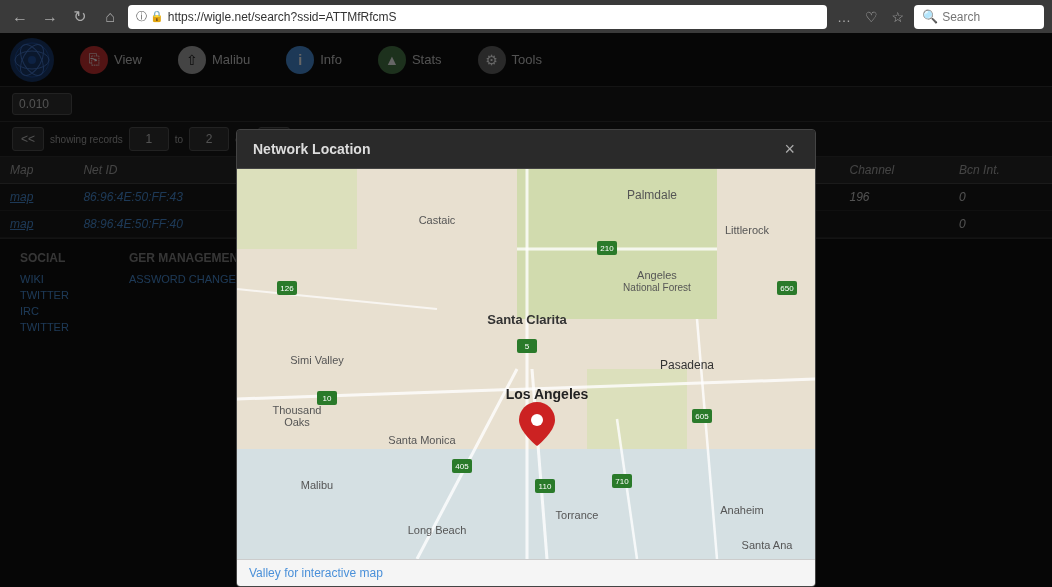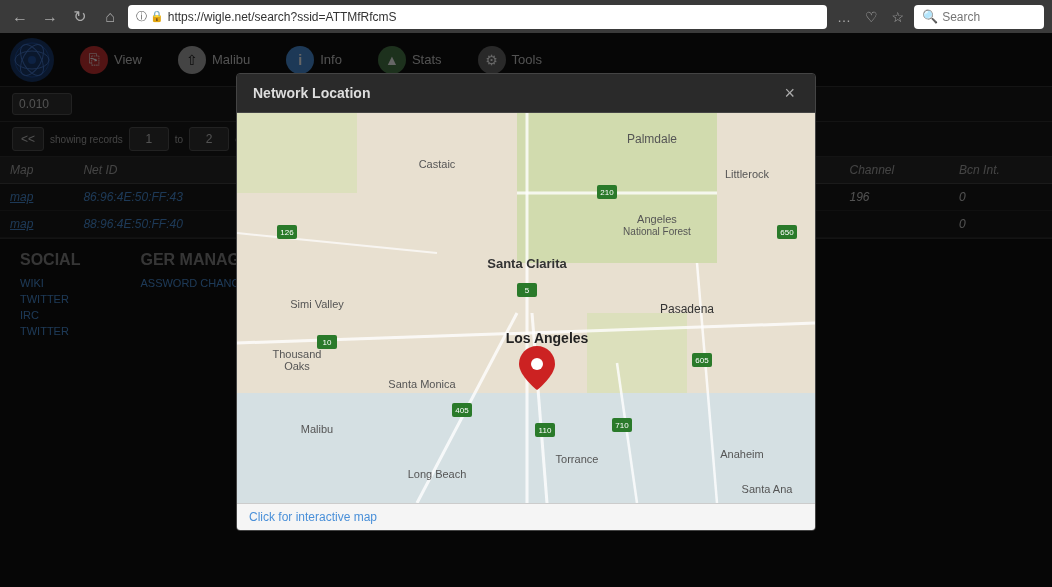--- a/index.html
+++ b/index.html
@@ -45,25 +45,25 @@
     table { width: 100%; border-collapse: collapse; font-size: 12px; }
     thead tr { background: #2a2a2a; }
     thead th { padding: 6px 10px; text-align: left; color: #aaa; border-bottom: 1px solid #444; font-weight: normal; white-space: nowrap; }
     tbody tr { border-bottom: 1px solid #2a2a2a; }
     tbody td { padding: 6px 10px; color: #ccc; white-space: nowrap; }
     .link-cell { color: #4a90d9; cursor: pointer; text-decoration: underline; }
 
     
     .footer { background: #111; padding: 12px 20px; display: flex; gap: 60px; border-top: 1px solid #333; flex: 1; }
     .footer-col { display: flex; flex-direction: column; gap: 4px; }
-    .footer-heading { color: #888; font-size: 16px; font-weight: bold; margin-bottom: 4px; }
+    .footer-heading { color: #888; font-size: 12px; font-weight: bold; margin-bottom: 4px; }
     .footer-link { color: #4a90d9; font-size: 11px; cursor: pointer; text-decoration: none; }
 
     
-    .modal-overlay { position: fixed; top: 33px; left: 0; width: 1052px; height: 554px; background: rgba(0,0,0,0.6); display: flex; align-items: flex-start; justify-content: center; padding-top: 40px; z-index: 100; }
+    .modal-overlay { position: fixed; top: 33px; left: 0; width: 1052px; height: 554px; background: rgba(0,0,0,0.6); display: flex; align-items: flex-end; justify-content: center; padding-top: 40px; z-index: 100; }
     .modal { background: #1a1a1a; border: 1px solid #444; border-radius: 4px; width: 580px; overflow: hidden; }
     .modal-header { background: #2a2a2a; padding: 10px 16px; display: flex; align-items: center; justify-content: space-between; border-bottom: 1px solid #444; }
     .modal-title { color: #ddd; font-size: 14px; font-weight: bold; }
     .modal-close { background: none; border: none; color: #aaa; font-size: 18px; cursor: pointer; line-height: 1; padding: 0 4px; }
     .modal-body { padding: 0; }
     .map-container { width: 100%; height: 390px; position: relative; overflow: hidden; }
     .map-footer-bar { background: #f5f5f5; padding: 6px 12px; font-size: 12px; color: #4a90d9; cursor: pointer; border-top: 1px solid #ccc; }
   </style>
 </head>
 <body>
@@ -277,16 +277,16 @@
           <text x="200" y="365" text-anchor="middle" fill="#555" font-size="11" font-family="Arial">Long Beach</text>
           <text x="505" y="345" text-anchor="middle" fill="#555" font-size="11" font-family="Arial">Anaheim</text>
           <text x="530" y="380" text-anchor="middle" fill="#555" font-size="11" font-family="Arial">Santa Ana</text>
 
           <g transform="translate(300, 255)">
             <path d="M0,-22 C-10,-22 -18,-14 -18,-4 C-18,8 0,22 0,22 C0,22 18,8 18,-4 C18,-14 10,-22 0,-22 Z" fill="#cc2222"></path>
             <circle cx="0" cy="-4" r="6" fill="#fff"></circle>
           </g>
         </svg>
       </div>
-      <div class="map-footer-bar">Click for interactive map</div>
+      <div class="map-footer-bar">Valley for interactive map</div>
     </div>
   </div>
 </div>
 
 </body></html>

